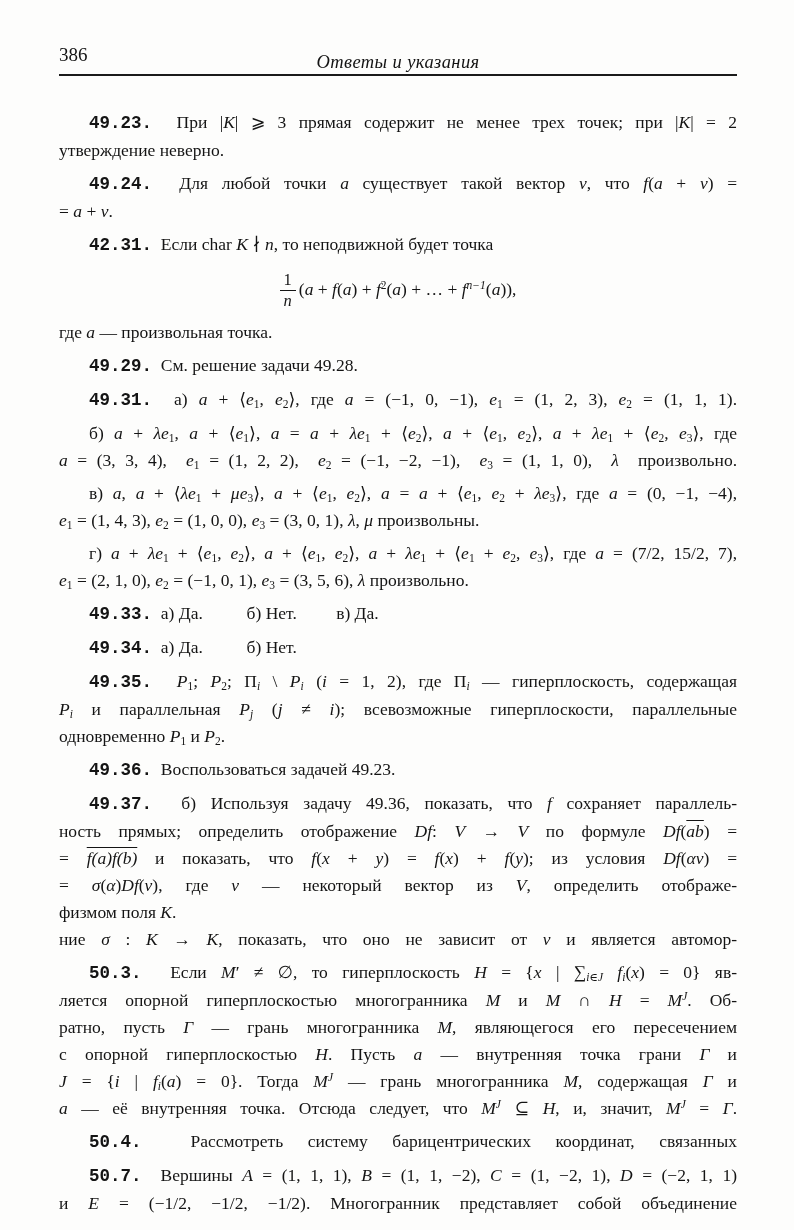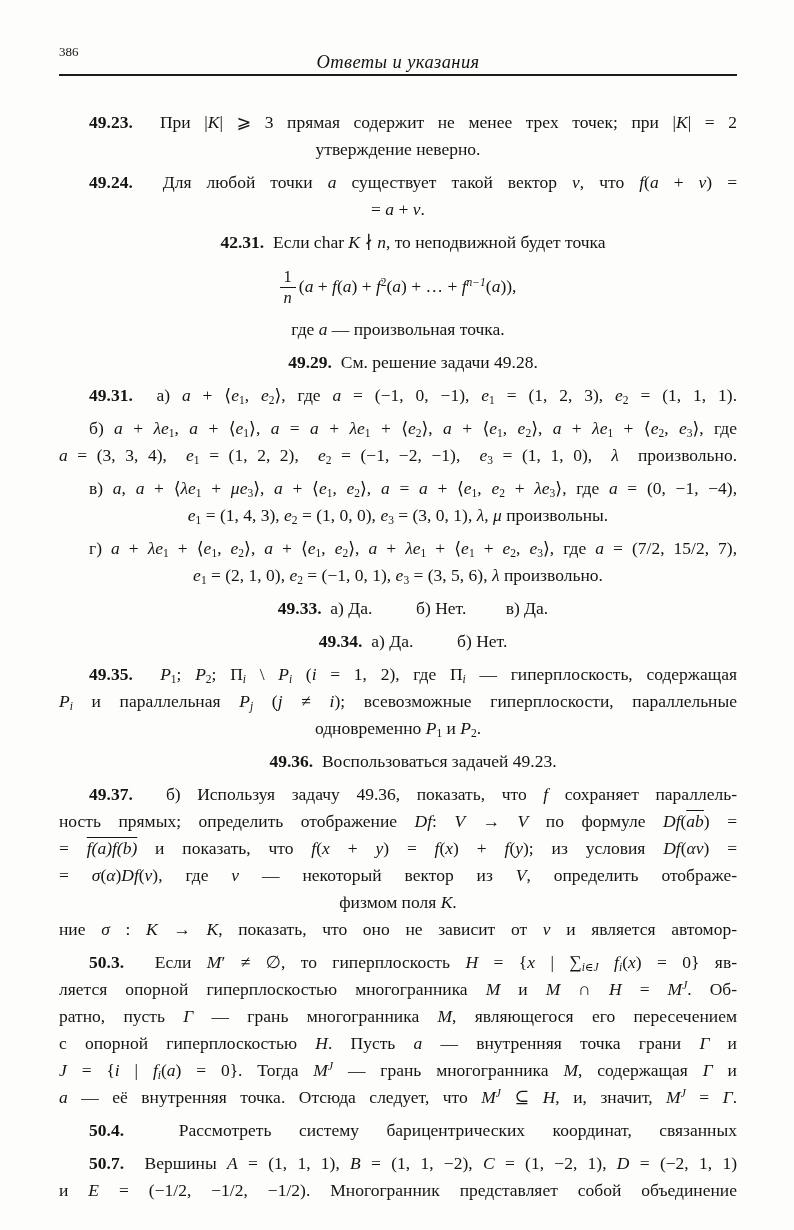--- a/index.html
+++ b/index.html
@@ -6,32 +6,32 @@
   .page{
     position:relative;
     width:794px;height:1230px;
     box-sizing:border-box;
     padding:44px 57px 0 59px;
     background:#fdfdfc;
     color:#141414;
     font-family:"Liberation Serif","DejaVu Serif","DejaVu Sans",serif;
   }
   .running-head{position:relative;height:26px;}
-  .page-number{position:absolute;left:0;top:0;font-size:13px;}
+  .page-number{position:absolute;left:0;top:0;font-size:19px;}
   .head-title{position:absolute;left:0;right:0;top:8px;text-align:center;font-style:italic;font-size:18.5px;letter-spacing:.4px;}
   .rule{border-bottom:2.5px solid #1b1b1b;margin-top:4px;}
   .content{padding-top:27px;}
   .p{margin-top:6px;}
   .line{font-size:17.5px;line-height:27px;}
   .a-j{text-align:justify;text-align-last:justify;}
-  .a-l{text-align:center;}
+  .a-l{text-align:left;}
   .a-c{text-align:center;text-align-last:center;}
   .indent{text-indent:30px;}
   .formula{margin:12px 0 8px;}
-  .b{font-weight:bold;}
+  .b{font-weight:bold;font-family:Liberation Mono, monospace;}
   .i{font-style:italic;}
   .sub{font-size:11.5px;line-height:0;vertical-align:-3px;}
   .sup{font-size:11.5px;line-height:0;vertical-align:6px;}
   .ol{text-decoration:overline;text-decoration-thickness:1px;font-style:italic;}
   .frac{display:inline-block;vertical-align:middle;text-align:center;line-height:1.12;margin-right:3px;font-size:16.5px;}
   .frac .num{display:block;border-bottom:1.4px solid #141414;padding:0 4px 1px;}
   .frac .den{display:block;font-style:italic;padding-top:1px;}
 </style>
 </head>
 <body>

